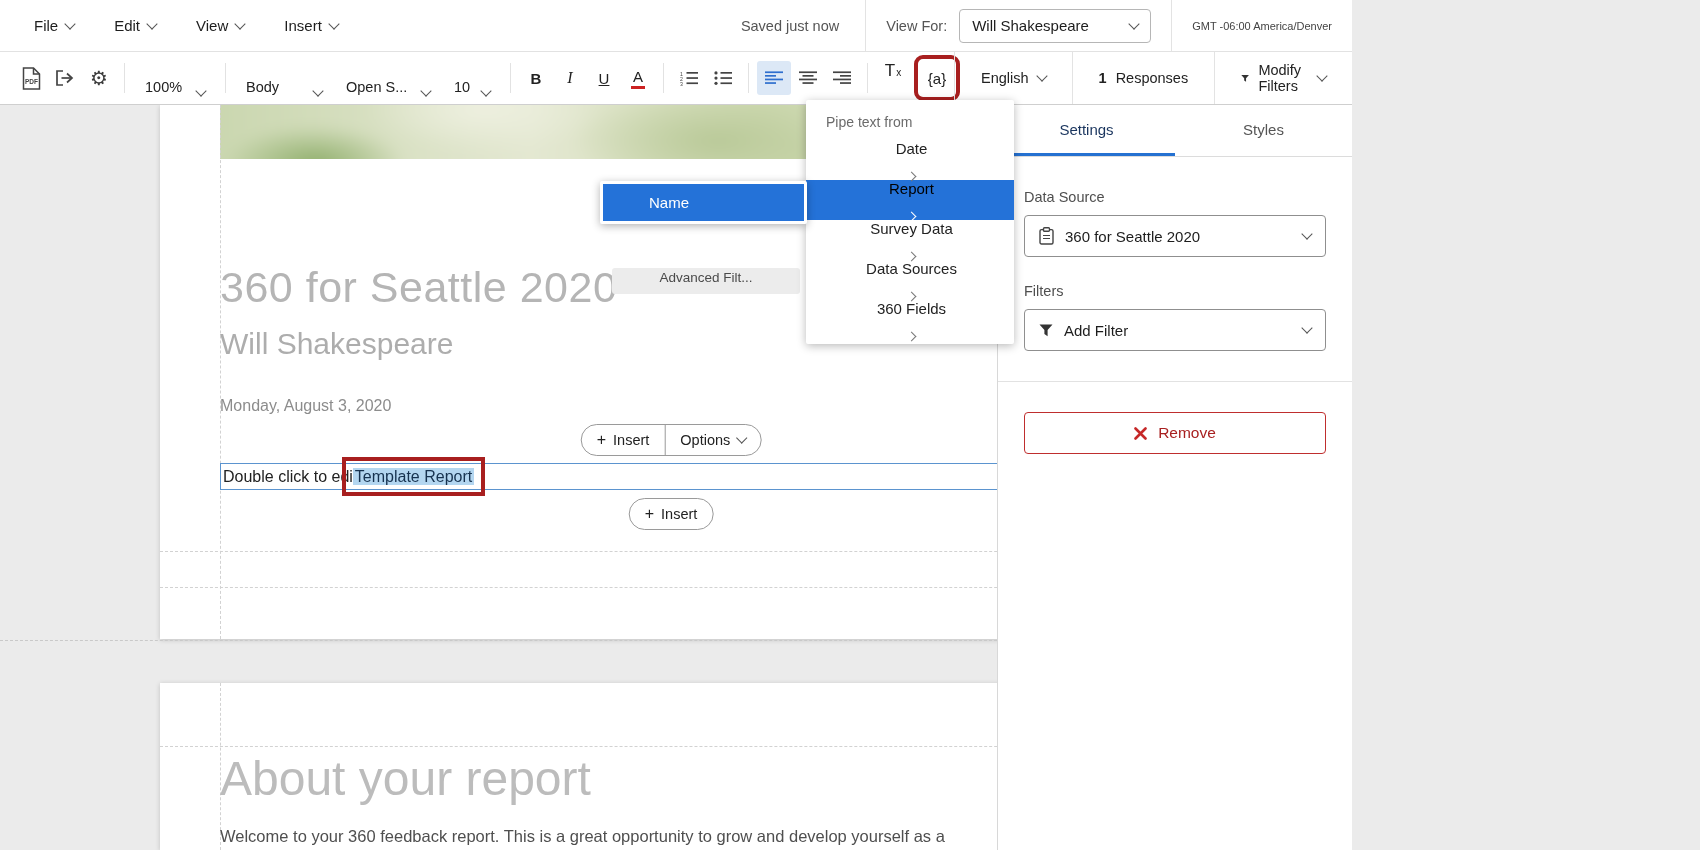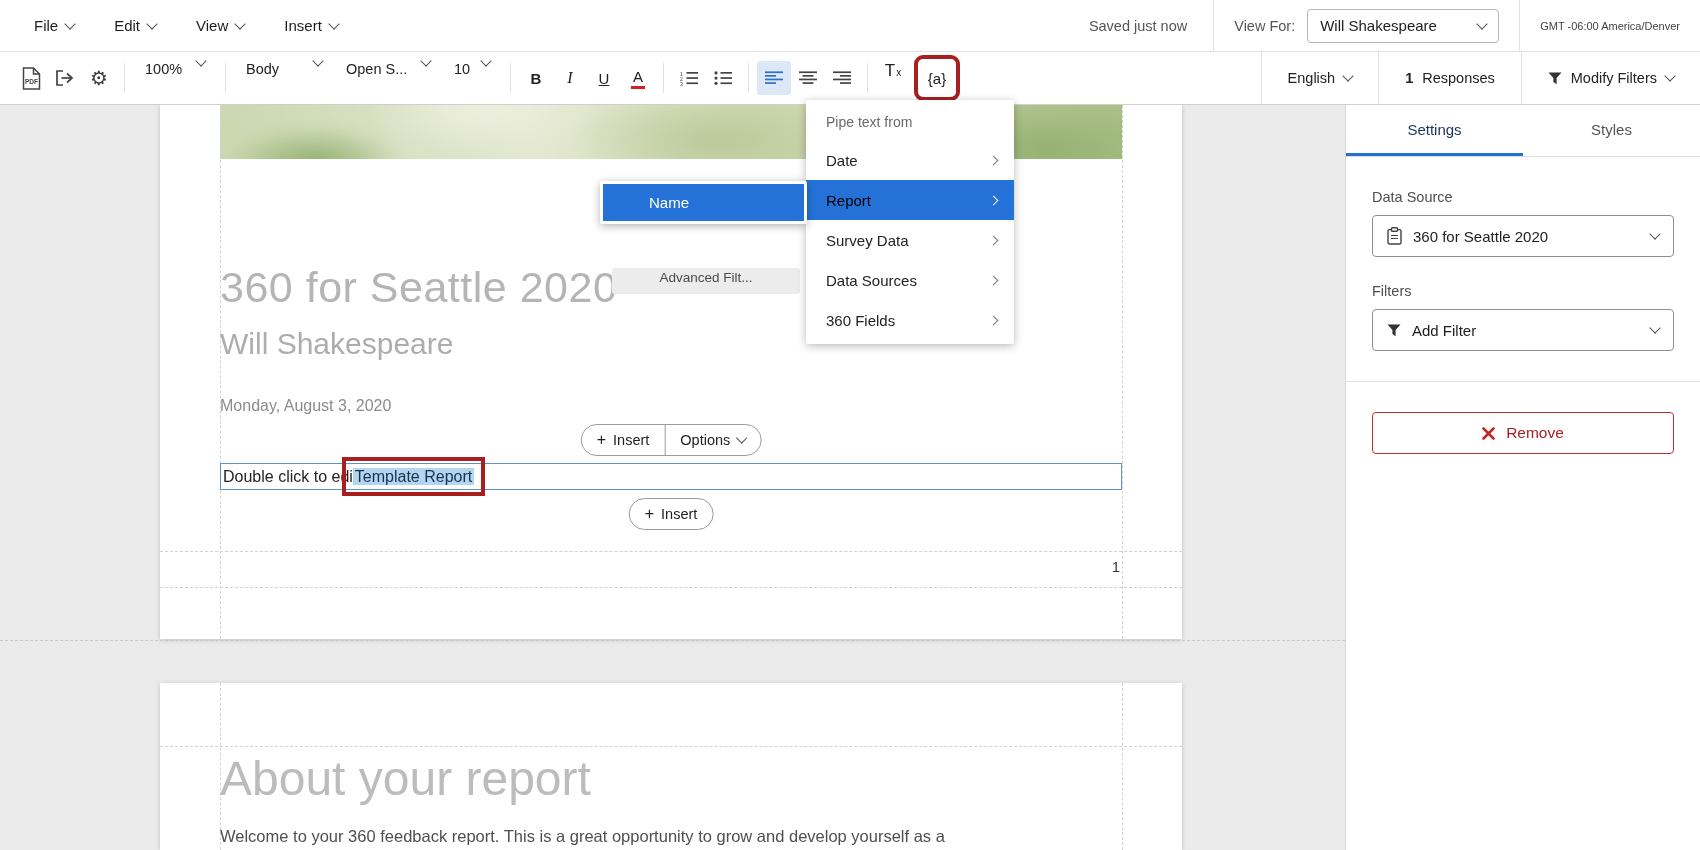--- a/index.html
+++ b/index.html
@@ -1,18 +1,18 @@
 <!DOCTYPE html>
 <html><head>
 <meta charset="utf-8">
 <style>
   *{margin:0;padding:0;box-sizing:border-box;}
   html,body{width:1700px;height:850px;overflow:hidden;}
   body{font-family:"Liberation Sans","DejaVu Sans",sans-serif;background:#ebebeb;color:#222;}
-  .app{position:relative;width:1700px;height:850px;overflow:hidden;padding-left:40px;}
+  .app{position:relative;width:1352px;height:850px;overflow:hidden;padding-left:40px;}
 
   
   .chev{display:inline-block;width:8px;height:8px;border-right:1.6px solid #555;border-bottom:1.6px solid #555;flex:none;}
   .chev-d{transform:rotate(45deg);margin-top:-4px;}
   .chev-r{transform:rotate(-45deg);}
 
   
   .menubar{position:absolute;top:0;left:0;right:0;height:52px;background:#fff;border-bottom:1px solid #e2e2e2;display:flex;align-items:stretch;justify-content:space-between;z-index:40;}
   .menu-left{display:flex;align-items:center;gap:40px;padding-left:34px;}
   .menu-item{display:flex;align-items:center;gap:8px;font-size:15px;color:#1d1d1d;cursor:pointer;}
@@ -20,21 +20,21 @@
   .saved{display:flex;align-items:center;color:#555;font-size:14.5px;padding:0 26px;}
   .mseg{display:flex;align-items:center;border-left:1px solid #e3e3e3;padding:0 20px;gap:12px;}
   .viewfor-label{color:#555;font-size:14.5px;}
   .viewfor-dd{display:flex;align-items:center;justify-content:space-between;width:192px;height:34px;border:1px solid #b6b6b6;border-radius:4px;padding:0 12px;font-size:15px;color:#1d1d1d;background:#fff;cursor:pointer;}
   .tz{color:#444;font-size:11px;}
 
   
   .toolbar{position:absolute;top:52px;left:0;right:0;height:53px;background:#fff;border-bottom:1px solid #cfcfcf;display:flex;align-items:center;z-index:39;padding-left:14px;}
   .tb-sep{width:1px;height:30px;background:#e2e2e2;margin:0 8px;flex:none;}
   .tb-icon{width:34px;height:34px;display:flex;align-items:center;justify-content:center;color:#3c3c3c;cursor:pointer;flex:none;}
-  .tb-dd{display:flex;align-items:flex-start;justify-content:space-between;padding:0 12px;height:34px;font-size:14.5px;color:#222;cursor:pointer;flex:none;}
+  .tb-dd{display:flex;align-items:flex-end;justify-content:space-between;padding:0 12px;height:34px;font-size:14.5px;color:#222;cursor:pointer;flex:none;}
   .tb-btn{width:34px;height:34px;display:flex;flex-direction:column;align-items:center;justify-content:center;font-size:15px;color:#222;border-radius:3px;cursor:pointer;flex:none;}
   .tb-btn.active{background:#dce8f6;}
   .tb-bold{font-weight:bold;}
   .tb-italic{font-style:italic;font-family:"Liberation Serif",serif;font-size:16px;}
   .tb-under{text-decoration:underline;}
   .color-bar{width:14px;height:3px;background:#cc2222;margin-top:1px;}
   .clear-x{font-size:10px;margin-top:6px;margin-left:1px;}
   .tb-clear{flex-direction:row;align-items:flex-start;justify-content:center;}
   .anno-red{outline:4px solid #a81f1f;outline-offset:2px;}
   .toolbar-right{margin-left:auto;display:flex;align-items:stretch;height:100%;}
@@ -77,21 +77,21 @@
 
   .break-line{position:absolute;left:0;right:0;top:535px;border-top:1px dashed #c9c9c9;}
   .break-label{position:absolute;left:0;right:0;top:551px;text-align:center;font-size:13px;color:#8a8a8a;margin-top:28px;}
 
   .p2-heading{position:absolute;left:60px;top:68px;font-size:48px;color:#bcbcbc;}
   .p2-body{position:absolute;left:60px;right:60px;top:142px;font-size:16.5px;color:#4f4f4f;line-height:22px;}
 
   
   .pipe-menu{position:absolute;left:806px;top:100px;width:208px;background:#fff;box-shadow:0 2px 10px rgba(0,0,0,.28);z-index:50;padding:4px 0;border-radius:2px;}
   .pm-header{height:36px;display:flex;align-items:center;padding:0 20px;color:#6b6b6b;font-size:14px;}
-  .pm-item{height:40px;display:flex;align-items:center;justify-content:space-between;padding:0 17px 0 20px;font-size:15px;color:#222;cursor:pointer;}
+  .pm-item{height:40px;display:flex;align-items:center;justify-content:space-between;padding:0 17px 0 20px;font-size:15px;color:#222;cursor:pointer;flex-direction:column;}
   .pm-item .chev{border-color:#777;width:7px;height:7px;}
   .pm-item.selected{background:#2472d8;color:#000000;}
   .pm-item.selected .chev{border-color:#fff;}
 
   .ghost{position:absolute;left:612px;top:163px;width:188px;height:26px;background:#ececec;color:#4a4a4a;font-size:13.5px;display:flex;justify-content:center;padding-top:2px;z-index:48;border-radius:3px;}
   .pipe-submenu{position:absolute;left:600px;top:181px;width:207px;background:#fff;box-shadow:0 2px 8px rgba(0,0,0,.3);z-index:51;padding:3px;border-radius:2px;}
   .psm-item{height:37px;background:#2472d8;color:#fff;display:flex;align-items:center;padding-left:46px;font-size:15px;cursor:pointer;}
 
   
   .sidebar{position:absolute;top:0;right:0;width:355px;bottom:0;background:#fff;border-left:1px solid #d8d8d8;z-index:30;}

